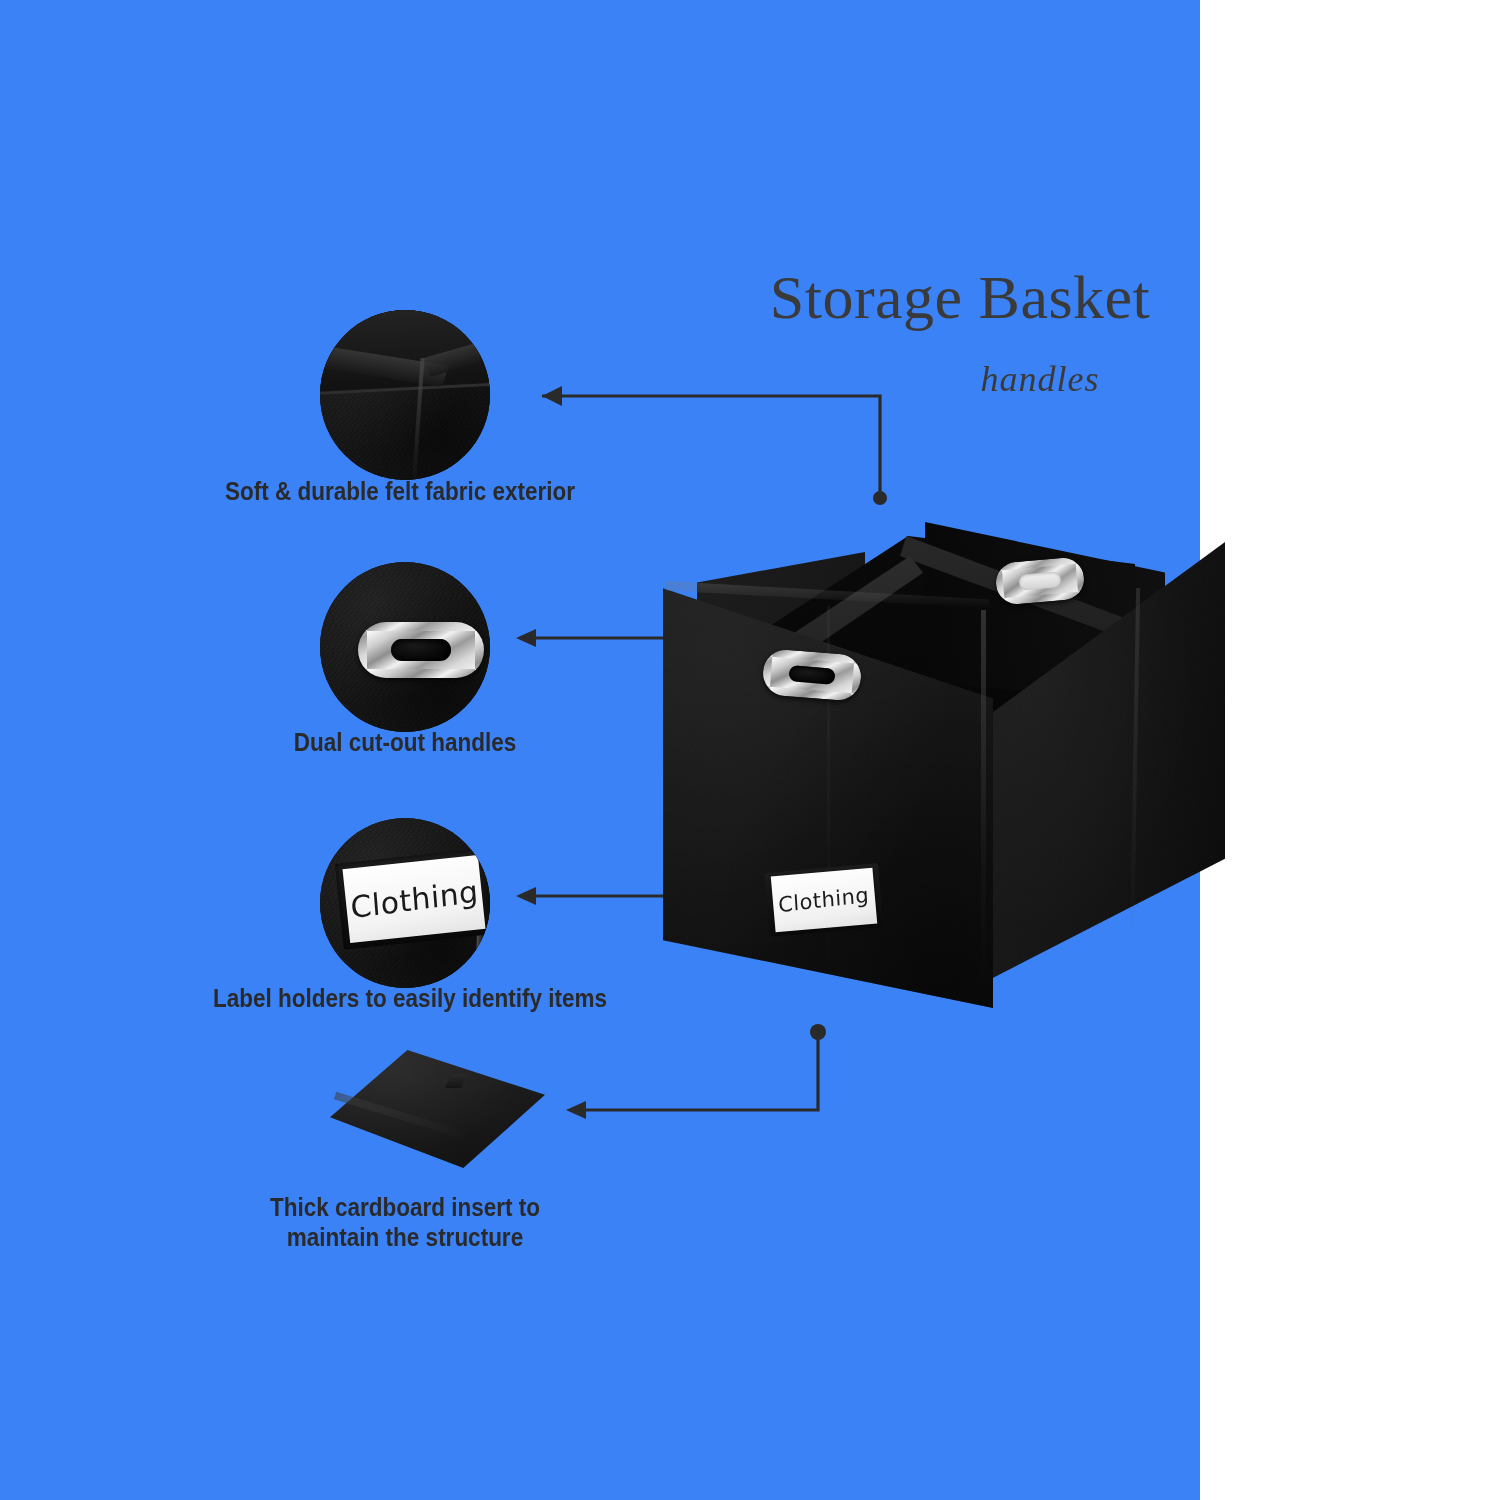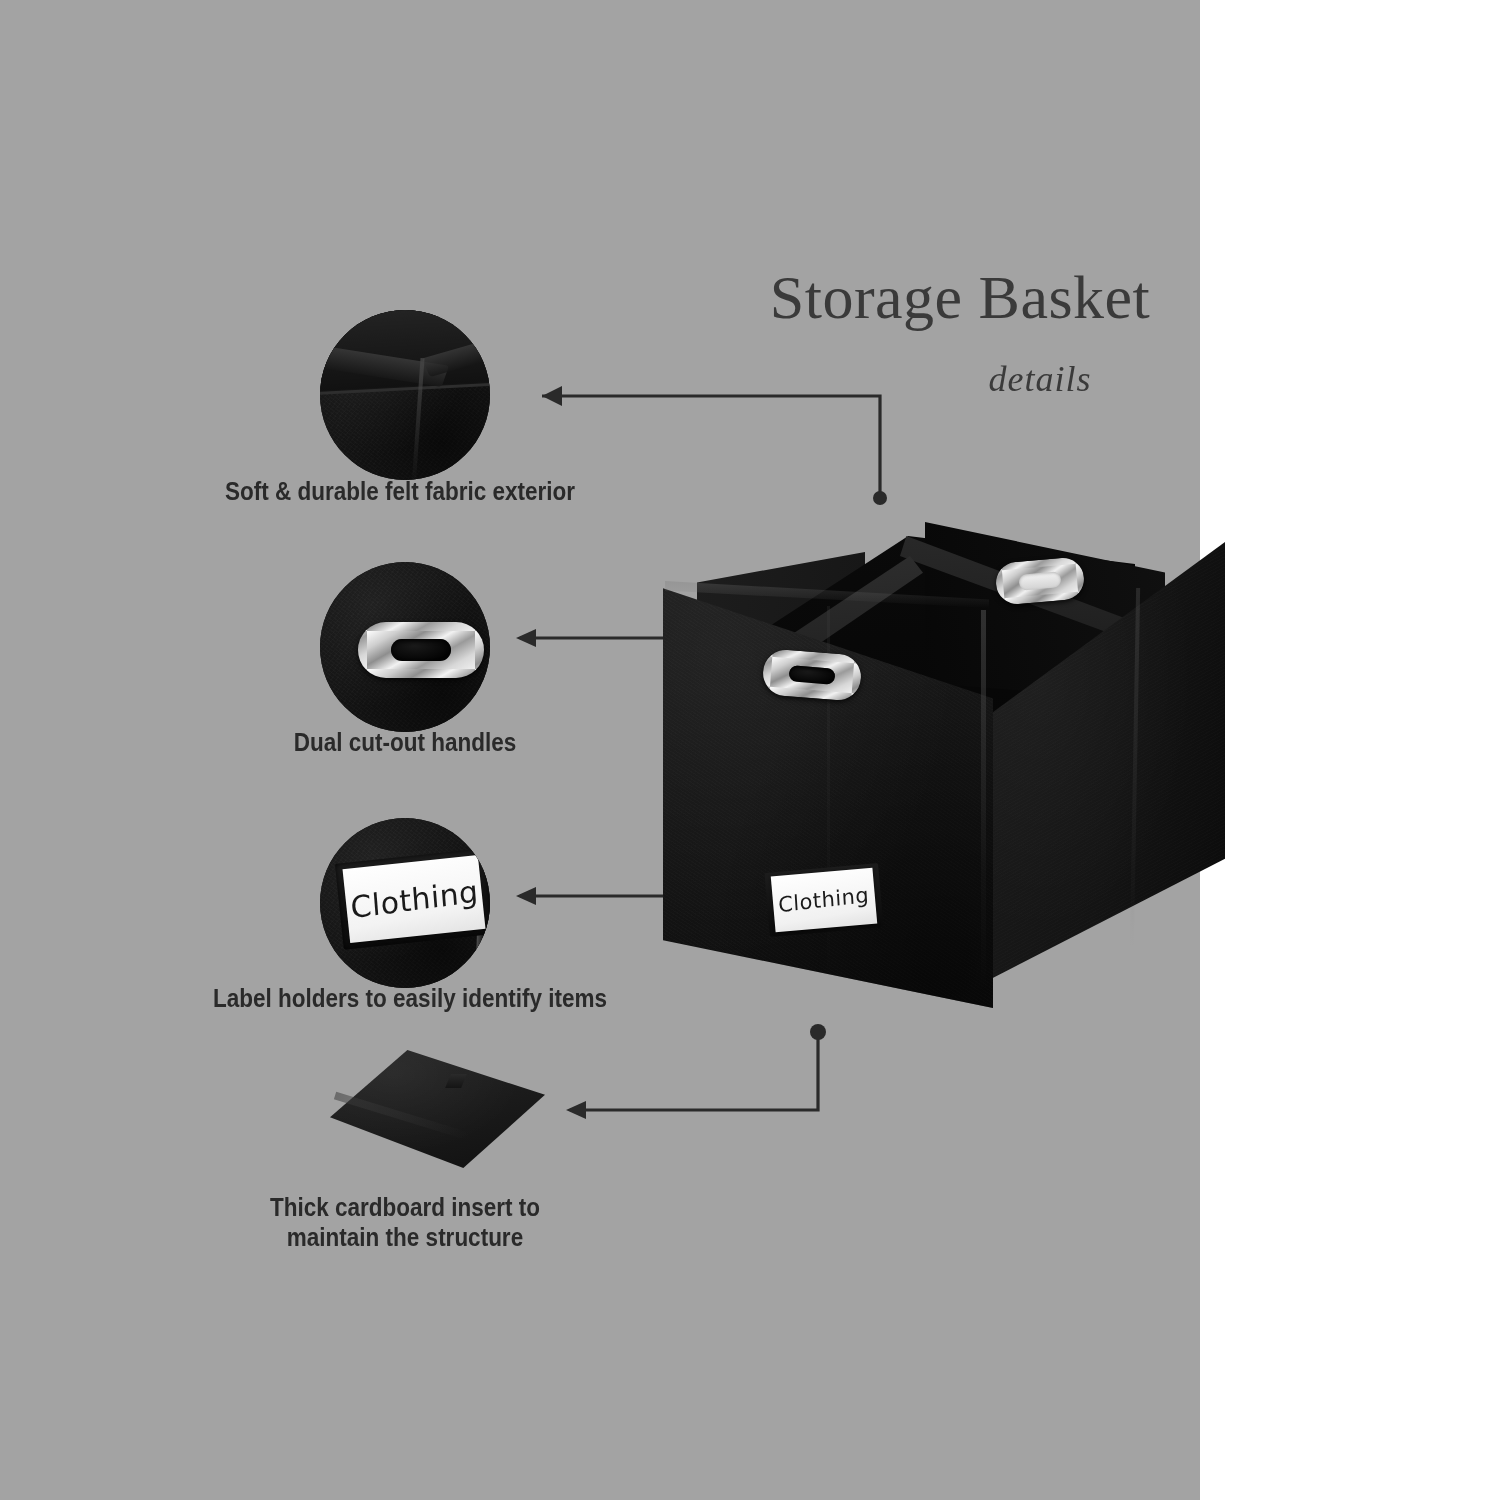--- a/index.html
+++ b/index.html
@@ -13,21 +13,21 @@
     position: relative;
     overflow: hidden;
     font-family: "Liberation Sans", sans-serif;
   }
 
   #stage {
     position: absolute;
     left: 0; top: 0;
     width: 1200px;
     height: 1500px;
-    background: #a3a3a3;
+    background: #3b82f6;
   }
 
   
   .title {
     position: absolute;
     left: 700px;
     top: 262px;
     width: 520px;
     text-align: center;
     font-family: "Liberation Serif", "DejaVu Serif", serif;
@@ -360,21 +360,21 @@
     background: linear-gradient(90deg, rgba(60,60,60,.55), rgba(25,25,25,0));
     transform: rotate(17deg);
   }
 </style>
 </head>
 <body>
 
 <div id="stage">
 
   <div class="title">Storage Basket</div>
-  <div class="subtitle">details</div>
+  <div class="subtitle">handles</div>
 
   <div class="circle" style="left:320px; top:310px; width:170px; height:170px;">
     <div class="felt"></div>
     <div class="c1-inner"></div>
     <div class="c1-top"></div>
     <div class="c1-edge"></div>
     <div class="c1-edge2"></div>
     <div class="c1-seam"></div>
   </div>
   <div class="caption" style="left:150px; top:477px; width:500px;">Soft &amp; durable felt fabric exterior</div>

